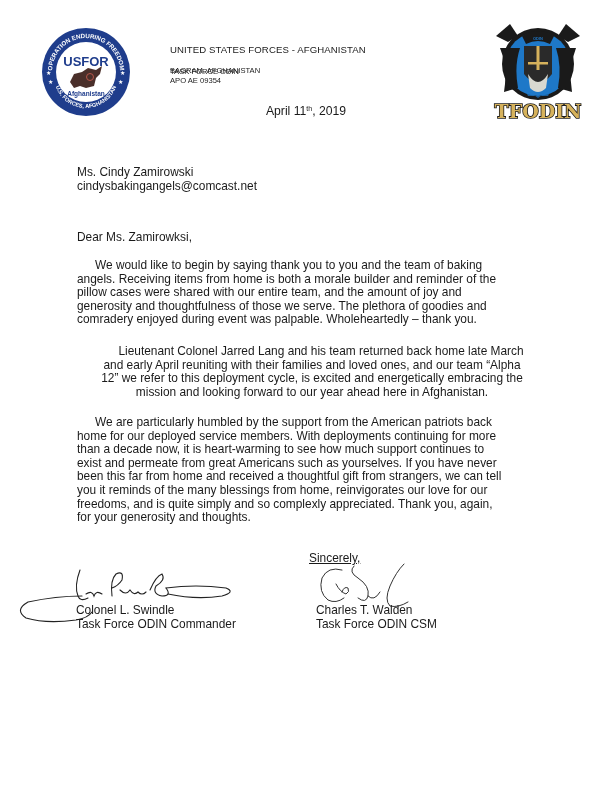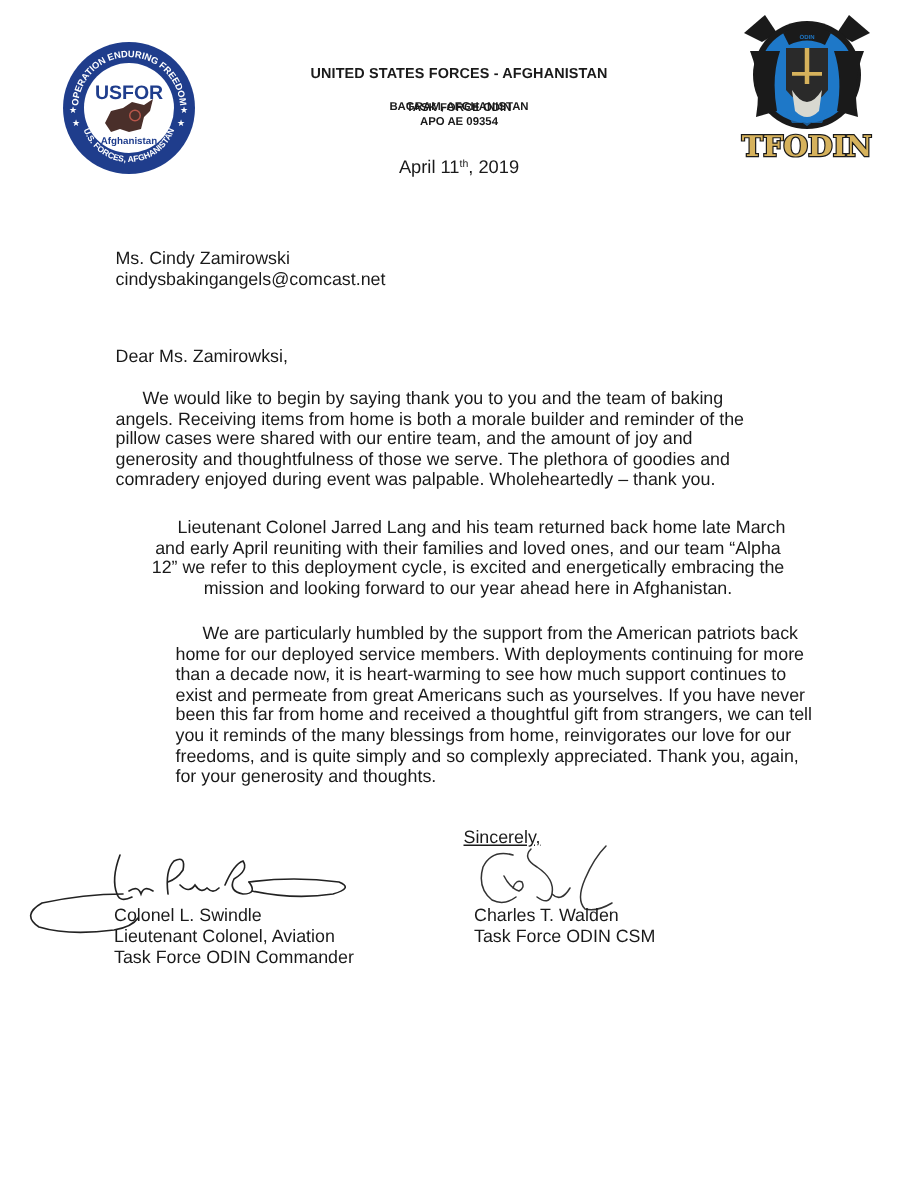--- a/index.html
+++ b/index.html
@@ -2,39 +2,39 @@
 <html><head>
   <meta charset="utf-8">
   <style>
     html, body { margin: 0; padding: 0; background: #ffffff; }
     body { width: 612px; height: 792px; position: relative; overflow: hidden;
            font-family: "Liberation Sans", sans-serif; color: #1a1a1a; }
     .abs { position: absolute; }
 
     
     #usfor-logo { left: 40px; top: 26px; width: 92px; height: 92px; }
-    #odin-logo { left: 488px; top: 4px; width: 100px; height: 104px; text-align: center; }
-    .hdr { left: 170px; width: 272px; text-align: center; font-weight: bold; }
+    #odin-logo { left: 488px; top: 18px; width: 100px; height: 104px; text-align: center; }
+    .hdr { left: 170px; width: 272px; font-weight: normal; }
     #hdr-org { top: 44px; font-size: 9.6px; letter-spacing: 0.1px; }
     .hdr-sub { font-size: 7.6px; }
     #hdr-tf { top: 56px; margin-top: 11px; }
     #hdr-loc { top: 66px; }
     #hdr-apo { top: 76px; }
     #letter-date { left: 170px; width: 272px; top: 104px; text-align: center; font-size: 12.2px; }
     #letter-date sup { font-size: 7px; line-height: 0; vertical-align: 4px; }
 
     .txt { font-size: 11.9px; line-height: 13.6px; }
     #recipient { left: 77px; top: 166px; }
     #salutation { left: 77px; top: 231px; }
     .para { left: 77px; width: 470px; }
     .para p { margin: 0; }
     .indent { display: inline-block; width: 18px; }
     #para-1 { top: 259px; }
     #para-2 { top: 345px; text-align: center; }
-    #para-3 { top: 416px; margin-left: 40px; }
+    #para-3 { top: 416px; }
     #closing { left: 309px; top: 552px; text-decoration: underline; }
 
     .sigblock { font-size: 11.9px; line-height: 13.8px; }
     #sig-left { left: 76px; top: 604px; }
     #sig-right { left: 316px; top: 604px; }
     #signature-left { left: 16px; top: 566px; width: 220px; height: 58px; }
     #signature-right { left: 318px; top: 562px; width: 110px; height: 52px; }
   </style>
 </head>
 <body>
@@ -148,20 +148,19 @@
       <path d="M18 22 Q22 30 28 32 Q32 30 30 26 Q26 24 24 30"></path>
       <path d="M36 4 Q30 10 40 16 Q52 24 50 34 Q48 42 40 36"></path>
       <path d="M50 34 Q56 40 62 30"></path>
       <path d="M86 2 Q78 10 72 24 Q66 38 72 44 Q80 46 90 40"></path>
     </g>
   </svg>
 </div>
 
 <div id="sig-left" class="abs sigblock">
   <div>Colonel L. Swindle</div>
-  <div>Lieutenant Colonel, Aviation</div>
   <div>Task Force ODIN Commander</div>
 </div>
 
 <div id="sig-right" class="abs sigblock">
   <div>Charles T. Walden</div>
   <div>Task Force ODIN CSM</div>
 </div>
 
 </body></html>

